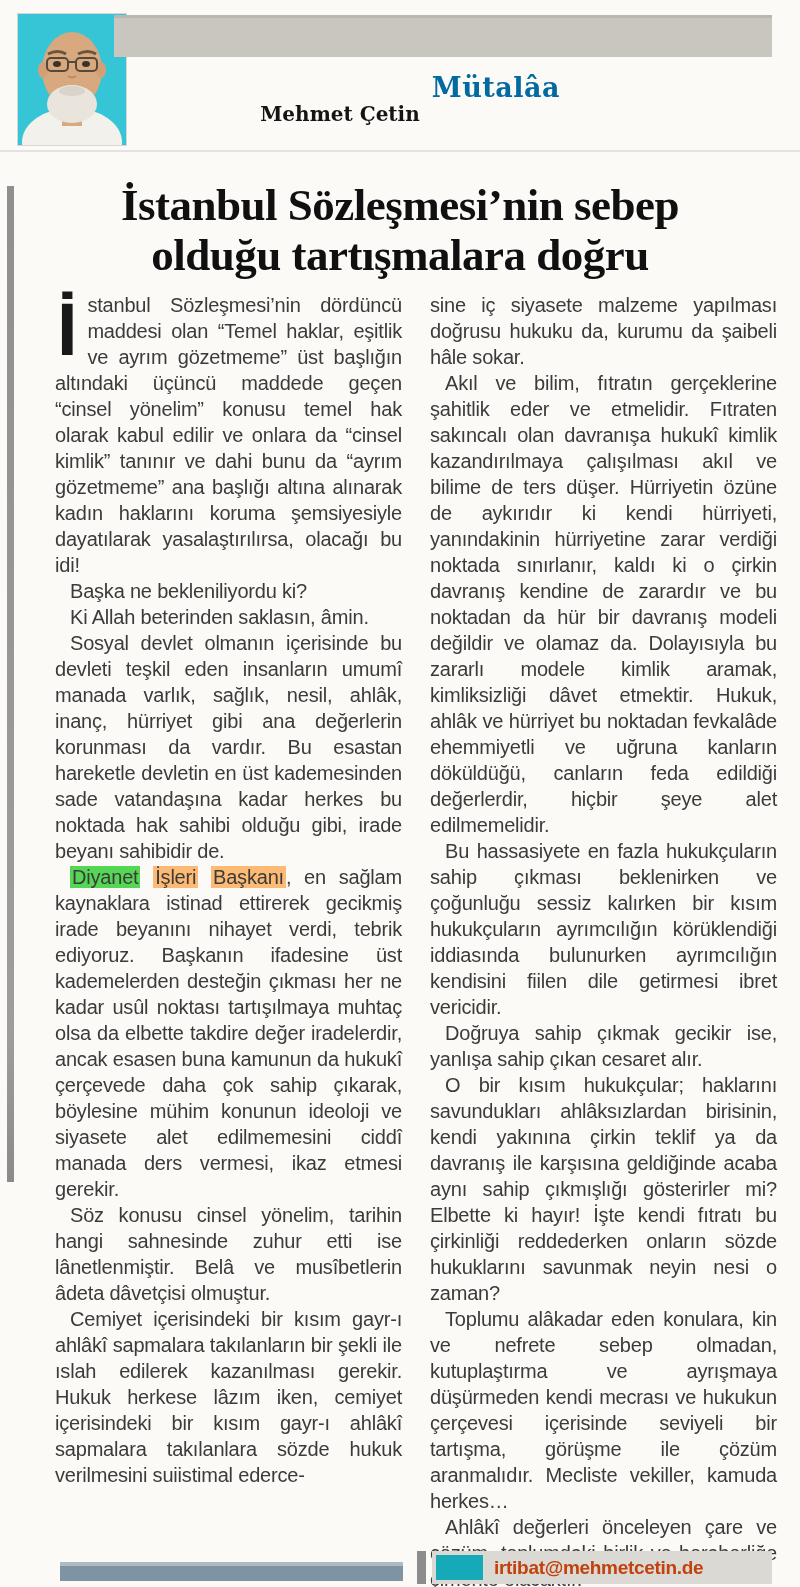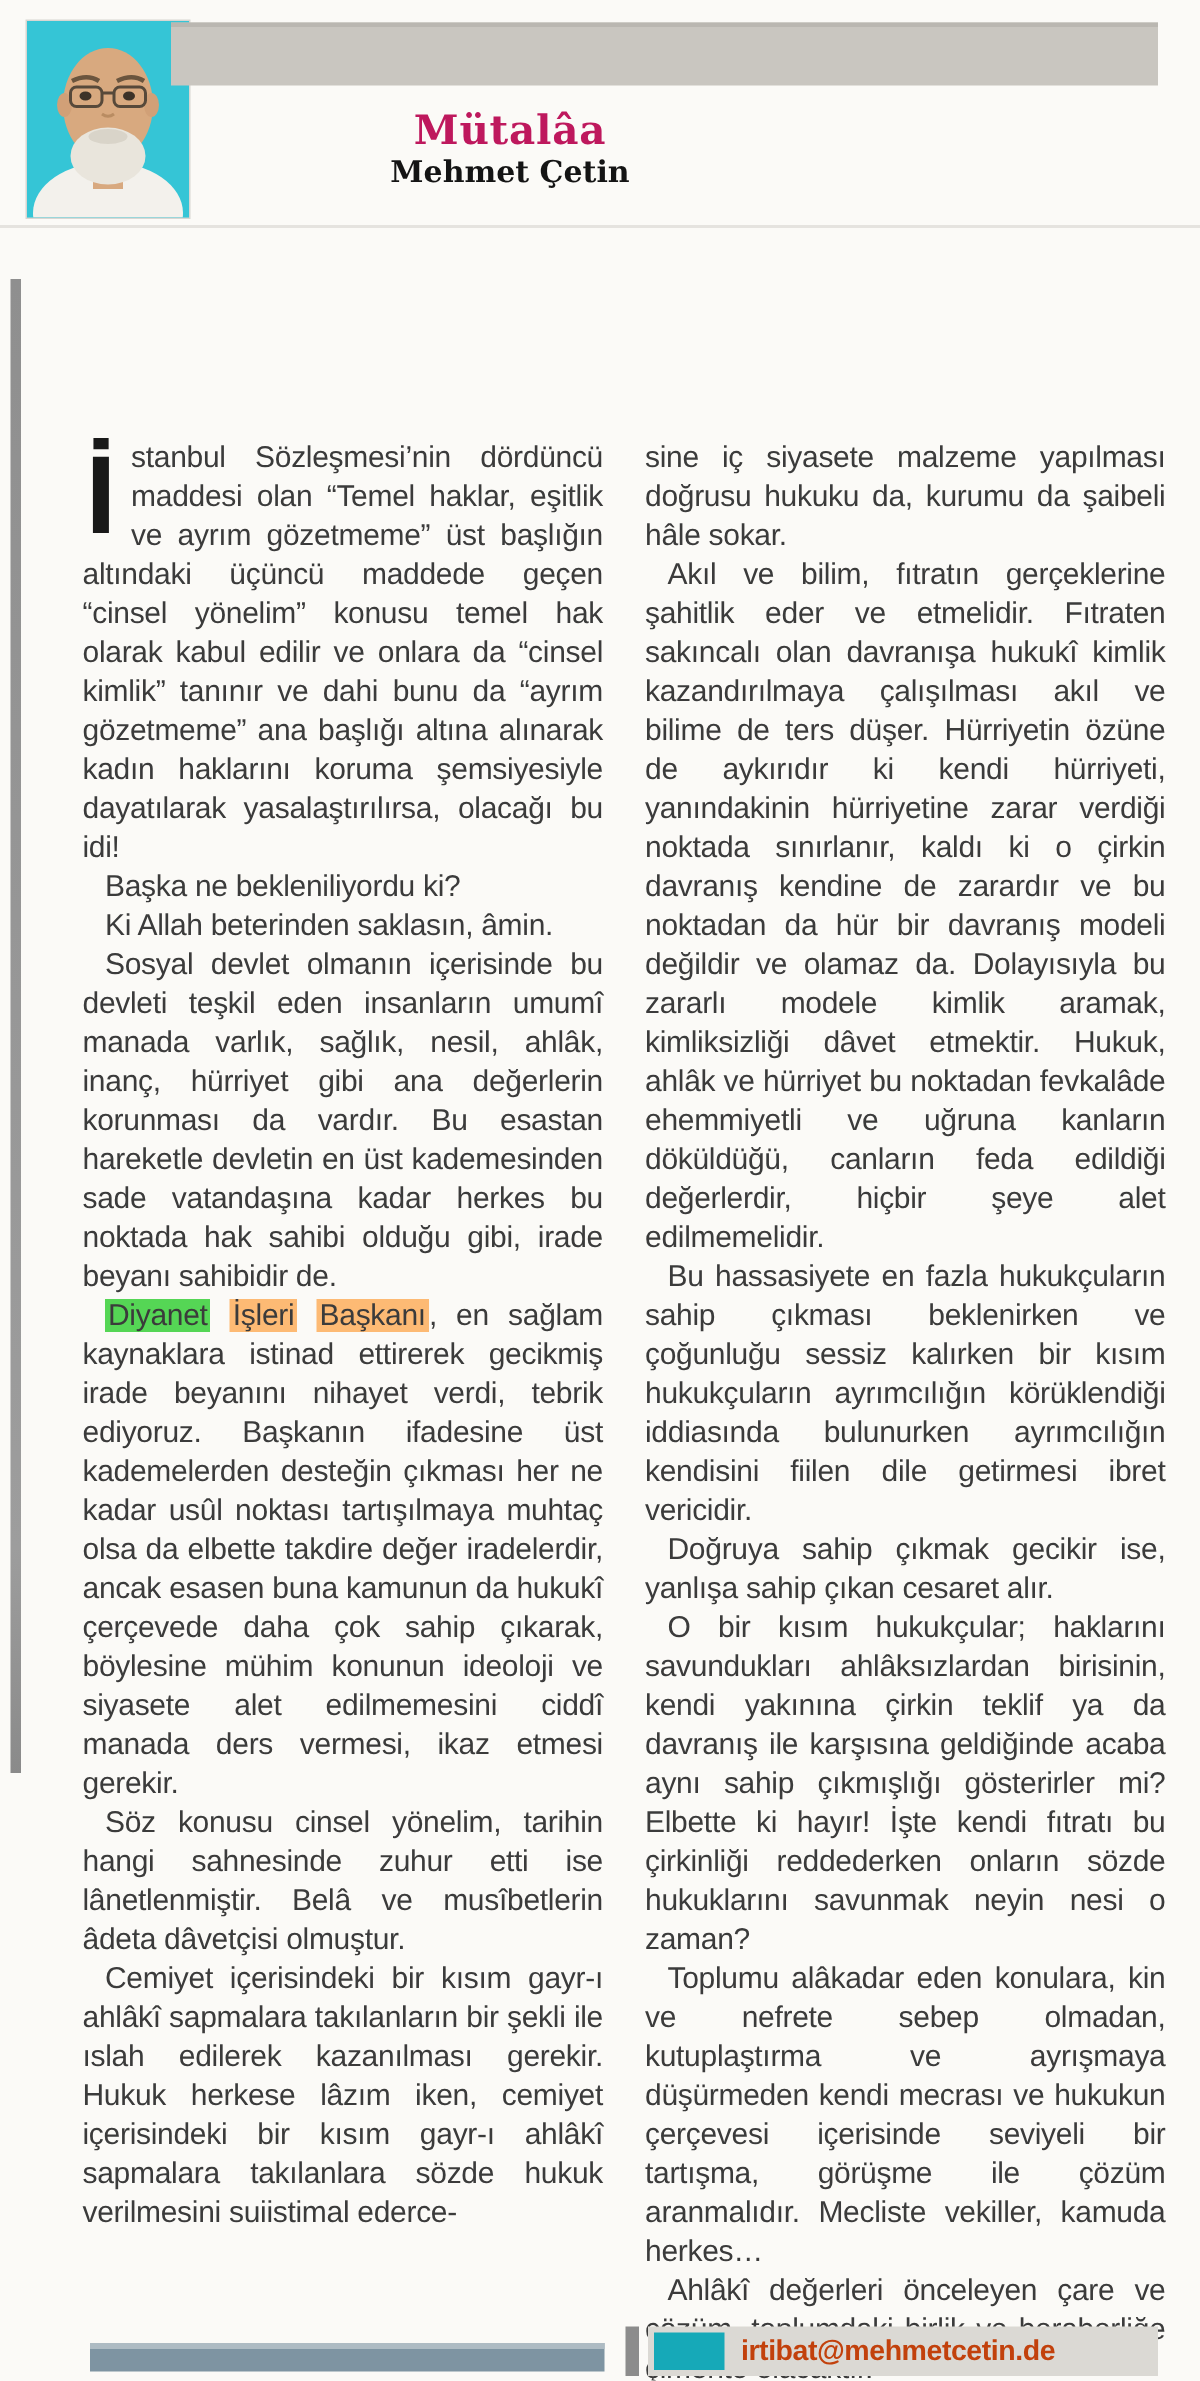--- a/index.html
+++ b/index.html
@@ -5,21 +5,21 @@
   html,body{margin:0;padding:0;}
   body{width:800px;height:1587px;background:#fbfaf7;font-family:"Liberation Sans",sans-serif;position:relative;overflow:hidden;}
   .page{position:absolute;inset:0;}
 
   
   .left-rule{position:absolute;left:7px;top:186px;width:7px;height:996px;background:linear-gradient(180deg,#8f8f8f,#9d9d9d 85%,#8a8a8a);}
 
   
   .photo{position:absolute;left:18px;top:14px;width:108px;height:131px;background:#35c5d6;overflow:hidden;box-shadow:0 0 0 1px #d8d6d2;}
   .masthead-bar{position:absolute;left:114px;top:15px;width:658px;height:39px;background:#c9c6c0;border-top:3px solid #bab7b1;}
-  .kicker{position:absolute;left:120px;top:72px;width:440px;text-align:center;font-family:"DejaVu Serif",serif;font-weight:bold;font-size:27px;color:#be185d;letter-spacing:.5px;}
+  .kicker{position:absolute;left:120px;top:72px;width:440px;text-align:right;font-family:"DejaVu Serif",serif;font-weight:bold;font-size:27px;color:#0369a1;letter-spacing:.5px;}
   .author{position:absolute;left:120px;top:102px;width:440px;text-align:center;font-family:"DejaVu Serif",serif;font-weight:bold;font-size:20px;color:#141414;}
   .header-line{position:absolute;left:0;top:150px;width:800px;height:2px;background:#e5e3df;}
 
   
   .headline{position:absolute;left:30px;top:180px;width:740px;text-align:center;font-family:"Liberation Serif",serif;font-weight:bold;font-size:45px;line-height:50px;color:#101010;letter-spacing:-.5px;}
 
   
   .columns{position:absolute;left:55px;top:292px;width:722px;display:flex;gap:28px;}
   .col{width:347px;}
   p.body-p{margin:0;font-size:20px;line-height:26px;color:#3b3b3b;text-align:justify;letter-spacing:-.2px;}
@@ -61,20 +61,24 @@
       <ellipse cx="39" cy="50" rx="4" ry="3" fill="#3c3228"></ellipse>
       <ellipse cx="68" cy="50" rx="4" ry="3" fill="#3c3228"></ellipse>
       <path d="M50 62 q4 3 8 0" stroke="#b98c62" stroke-width="2" fill="none"></path>
     </svg>
   </div>
   <div class="masthead-bar"></div>
   <div class="kicker">Mütalâa</div>
   <div class="author">Mehmet Çetin</div>
   <div class="header-line"></div>
 
+  <div class="headline">
+    <div>İstanbul Sözleşmesi’nin sebep</div>
+    <div>olduğu tartışmalara doğru</div>
+  </div>
 
   <div class="columns">
     <div class="col">
       <p class="body-p"><span class="dropcap">İ</span><span>stanbul Sözleşmesi’nin dördüncü maddesi olan “Temel haklar, eşitlik ve ayrım gözetmeme” üst başlığın altındaki üçüncü maddede geçen “cinsel yönelim” konusu temel hak olarak kabul edilir ve onlara da “cinsel kimlik” tanınır ve dahi bunu da “ayrım gözetmeme” ana başlığı altına alınarak kadın haklarını koruma şemsiyesiyle dayatılarak yasalaştırılırsa, olacağı bu idi!</span></p>
       <p class="body-p indent">Başka ne bekleniliyordu ki?</p>
       <p class="body-p indent">Ki Allah beterinden saklasın, âmin.</p>
       <p class="body-p indent">Sosyal devlet olmanın içerisinde bu devleti teşkil eden insanların umumî manada varlık, sağlık, nesil, ahlâk, inanç, hürriyet gibi ana değerlerin korunması da vardır. Bu esastan hareketle devletin en üst kademesinden sade vatandaşına kadar herkes bu noktada hak sahibi olduğu gibi, irade beyanı sahibidir de.</p>
       <p class="body-p indent"><span class="hl hl-green">Diyanet</span> <span class="hl hl-cyan">İşleri</span> <span class="hl hl-cyan">Başkanı</span><span>, en sağlam kaynaklara istinad ettirerek gecikmiş irade beyanını nihayet verdi, tebrik ediyoruz. Başkanın ifadesine üst kademelerden desteğin çıkması her ne kadar usûl noktası tartışılmaya muhtaç olsa da elbette takdire değer iradelerdir, ancak esasen buna kamunun da hukukî çerçevede daha çok sahip çıkarak, böylesine mühim konunun ideoloji ve siyasete alet edilmemesini ciddî manada ders vermesi, ikaz etmesi gerekir.</span></p>
       <p class="body-p indent">Söz konusu cinsel yönelim, tarihin hangi sahnesinde zuhur etti ise lânetlenmiştir. Belâ ve musîbetlerin âdeta dâvetçisi olmuştur.</p>
       <p class="body-p indent">Cemiyet içerisindeki bir kısım gayr-ı ahlâkî sapmalara takılanların bir şekli ile ıslah edilerek kazanılması gerekir. Hukuk herkese lâzım iken, cemiyet içerisindeki bir kısım gayr-ı ahlâkî sapmalara takılanlara sözde hukuk verilmesini suiistimal ederce-</p>

